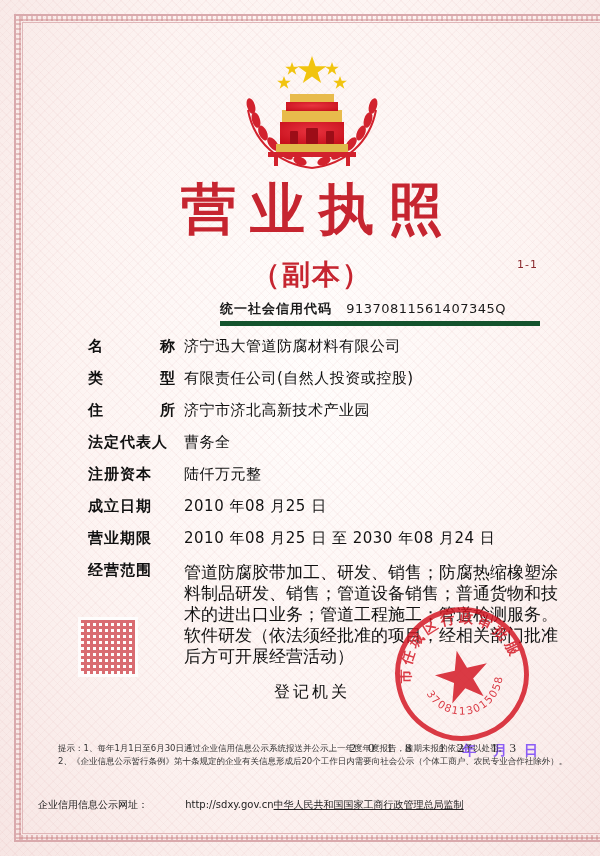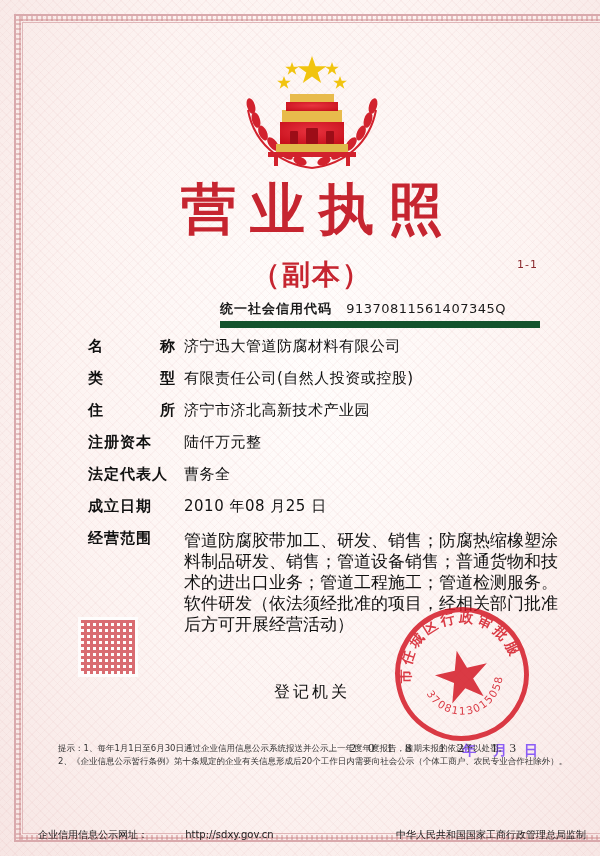--- a/index.html
+++ b/index.html
@@ -110,21 +110,21 @@
   }
 
   
   .credit-row {
     position: absolute;
     top: 300px;
     left: 220px;
     width: 320px;
     font-size: 13px;
     color: #1a1a1a;
-    border-bottom: 7px solid #14532d;
+    border-bottom: 5px solid #14532d;
     padding-bottom: 3px;
     white-space: nowrap;
   }
   .credit-row .label { font-weight: bold; letter-spacing: 1px; }
   .credit-row .value { margin-left: 10px; letter-spacing: 0.5px; }
 
   
   .fields {
     position: absolute;
     top: 336px;
@@ -248,29 +248,28 @@
   }
   .tips .line { white-space: nowrap; margin-left: 20px; }
 
   
   .footer {
     position: absolute;
     left: 38px;
     right: 38px;
     top: 798px;
     display: flex;
-    justify-content: space-between;
+    justify-content: flex-start;
     align-items: baseline;
     font-size: 10px;
     color: #222;
-    margin-top: 30px;
   }
   .footer .left { letter-spacing: 0; }
   .footer .url { margin-left: 34px; }
-  .footer .right { letter-spacing: 0; }
+  .footer .right { letter-spacing: 0; text-decoration: underline; }
 </style>
 </head>
 <body>
 
 <div id="page">
   <div class="paper"></div>
   <div class="frame-pattern"></div>
   <div class="frame-outer"></div>
   <div class="frame-inner"></div>
 
@@ -359,34 +358,38 @@
 
     <div class="field big">
       <div class="key spread">
         <span>住</span>
         <span>所</span>
       </div>
       <div class="val">济宁市济北高新技术产业园</div>
     </div>
 
     <div class="field big">
+      <div class="key">法定代表人</div>
+      <div class="val">曹务全</div>
+    </div>
+
+    <div class="field big">
       <div class="key">注册资本</div>
       <div class="val">陆仟万元整</div>
     </div>
 
     <div class="field big">
-      <div class="key">法定代表人</div>
-      <div class="val">曹务全</div>
-    </div>
-
-    <div class="field big">
       <div class="key">成立日期</div>
       <div class="val date-val">2010 年08 月25 日</div>
     </div>
 
+    <div class="field big">
+      <div class="key">营业期限</div>
+      <div class="val date-val">2010 年08 月25 日 至 2030 年08 月24 日</div>
+    </div>
 
     <div class="field">
       <div class="key">经营范围</div>
       <div class="val small">管道防腐胶带加工、研发、销售；防腐热缩橡塑涂料制品研发、销售；管道设备销售；普通货物和技术的进出口业务；管道工程施工；管道检测服务。  软件研发（依法须经批准的项目，经相关部门批准后方可开展经营活动）</div>
     </div>
 
   </div>
 
   <div class="qr"></div>
 

